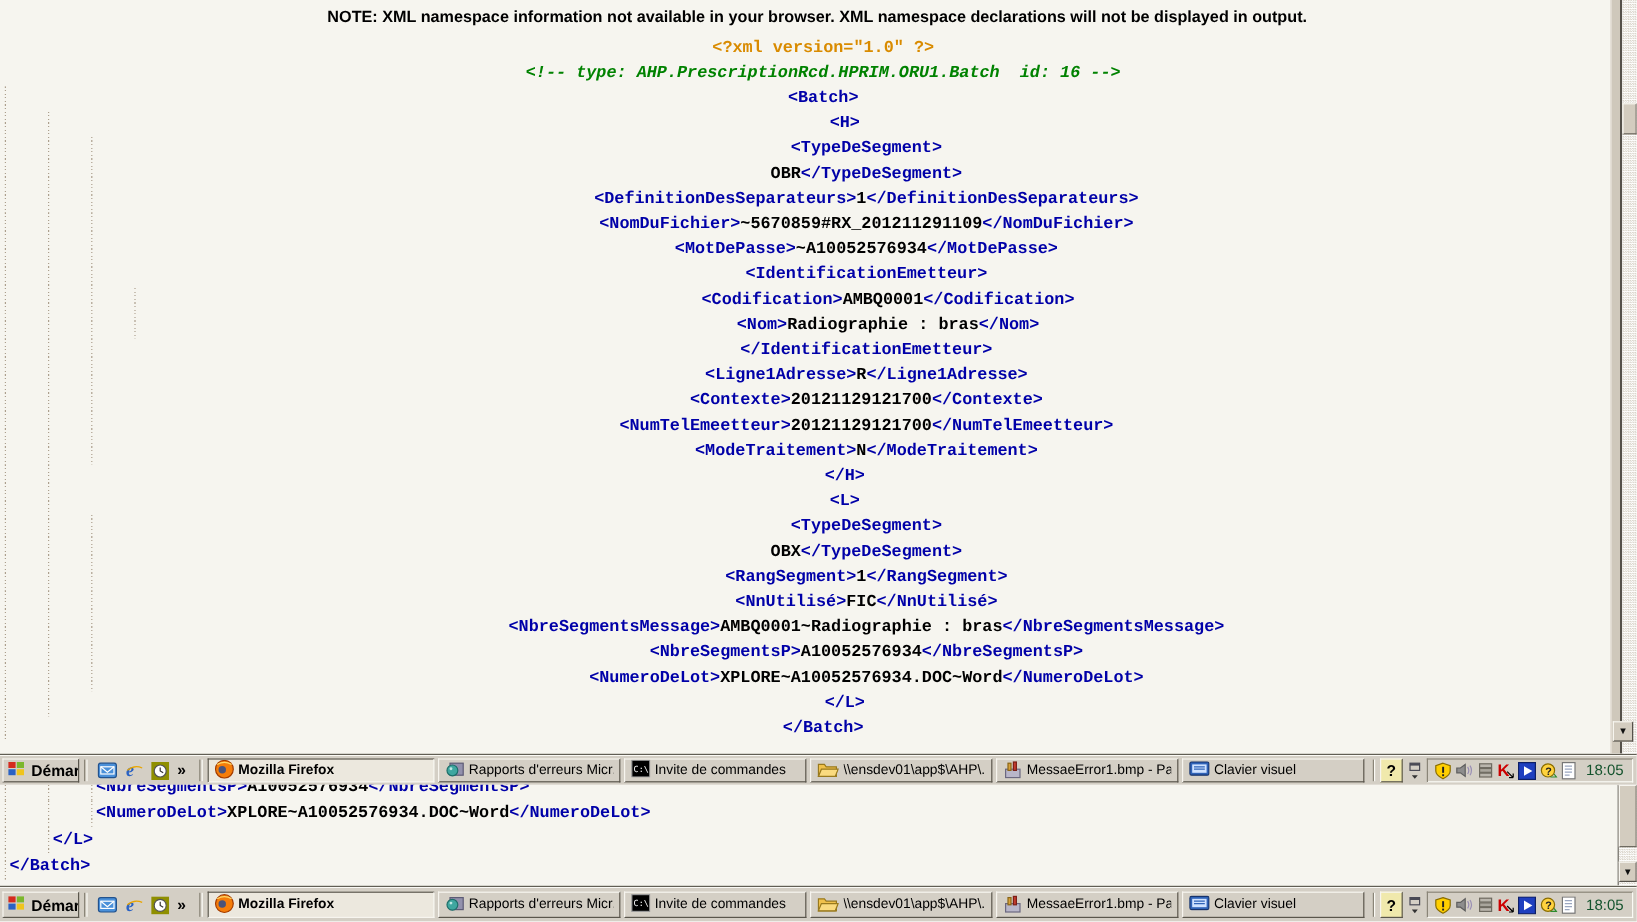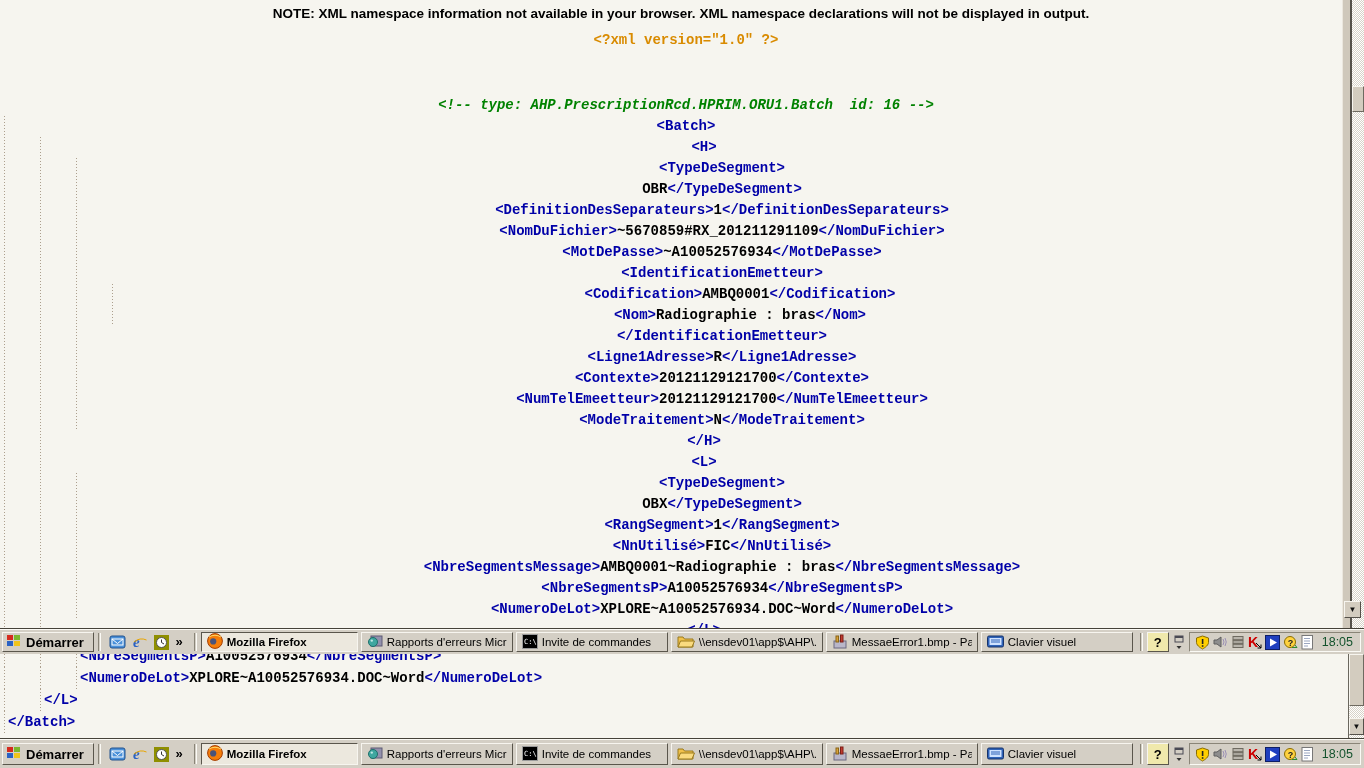--- a/index.html
+++ b/index.html
@@ -43,41 +43,41 @@
   .taskbar.tall { height:30px; padding:4px 3px 3px 2px; }
   .tb-btn { background:#d4cfc5; border:1px solid; border-color:#f7f5ef #5a564c #5a564c #f7f5ef;
             display:flex; align-items:center; gap:4px; font-size:11.5px; color:#000;
             padding:0 5px; cursor:default; white-space:nowrap; overflow:hidden; font-family:"Liberation Sans",sans-serif; }
   .start { font-weight:bold; font-size:13px; padding:0 9px 0 3px; }
   .sep { width:3px; border-left:1px solid #8a8578; border-right:1px solid #fbfaf5; margin:1px 1px; }
   .ql { display:flex; align-items:center; gap:6px; padding:0 4px; }
   .ql .qicon { display:flex; align-items:center; }
   .chev { font-weight:bold; font-size:13px; padding:0 3px 2px 1px; background:none; border:none; }
   .task { width:152px; flex:0 0 auto; }
-  .task.wide { width:157px; }
+  .task.wide { width:189px; }
   .task.active { background:#ece8de; border-color:#5a564c #f7f5ef #f7f5ef #5a564c; font-weight:bold; }
   .tlabel { overflow:hidden; white-space:nowrap; }
   .tb-spacer { flex:1; }
   .help-btn { width:22px; justify-content:center; font-weight:bold; background:#f0e9ac; font-size:13px; }
   .tray-expand { display:flex; flex-direction:column; align-items:center; justify-content:center; padding:0 1px; }
   .tray { border:1px solid; border-color:#8a8578 #fbfaf5 #fbfaf5 #8a8578; display:flex; align-items:center;
           gap:3px; padding:0 7px 0 5px; }
   .tricon { display:flex; align-items:center; }
   .clock { font-size:12.5px; margin-left:5px; color:#14532d; }
 </style>
 </head>
 <body>
 
 <div class="screen">
 
   <section class="viewport vp-top">
     <div class="note">NOTE: XML namespace information not available in your browser. XML namespace declarations will not be displayed in output.</div>
     <div class="xml" id="xml-top">
         <div class="xl" style="padding-left: 8px;"><span class="seg-P">&lt;?xml version="1.0" ?&gt;</span></div>
-        <div class="xl" style="padding-left: 8px; margin-top: 44px;"><span class="seg-C">&lt;!-- type: AHP.PrescriptionRcd.HPRIM.ORU1.Batch  id: 16 --&gt;</span></div>
+        <div class="xl" style="padding-left: 8px;"><span class="seg-C">&lt;!-- type: AHP.PrescriptionRcd.HPRIM.ORU1.Batch  id: 16 --&gt;</span></div>
         <div class="xl" style="padding-left: 8px; background-image: repeating-linear-gradient(rgb(172, 159, 141) 0px, rgb(172, 159, 141) 1px, rgba(0, 0, 0, 0) 1px, rgba(0, 0, 0, 0) 3px); background-position: 4px 0px; background-repeat: no-repeat; background-size: 1px 100%;"><span class="seg-T">&lt;Batch&gt;</span></div>
         <div class="xl" style="padding-left: 44px; background-image: repeating-linear-gradient(rgb(172, 159, 141) 0px, rgb(172, 159, 141) 1px, rgba(0, 0, 0, 0) 1px, rgba(0, 0, 0, 0) 3px), repeating-linear-gradient(rgb(172, 159, 141) 0px, rgb(172, 159, 141) 1px, rgba(0, 0, 0, 0) 1px, rgba(0, 0, 0, 0) 3px); background-position: 4px 0px, 40px 0px; background-repeat: no-repeat; background-size: 1px 100%;"><span class="seg-T">&lt;H&gt;</span></div>
         <div class="xl" style="padding-left: 80px; background-image: repeating-linear-gradient(rgb(172, 159, 141) 0px, rgb(172, 159, 141) 1px, rgba(0, 0, 0, 0) 1px, rgba(0, 0, 0, 0) 3px), repeating-linear-gradient(rgb(172, 159, 141) 0px, rgb(172, 159, 141) 1px, rgba(0, 0, 0, 0) 1px, rgba(0, 0, 0, 0) 3px), repeating-linear-gradient(rgb(172, 159, 141) 0px, rgb(172, 159, 141) 1px, rgba(0, 0, 0, 0) 1px, rgba(0, 0, 0, 0) 3px); background-position: 4px 0px, 40px 0px, 76px 0px; background-repeat: no-repeat; background-size: 1px 100%;"><span class="seg-T">&lt;TypeDeSegment&gt;</span></div>
         <div class="xl" style="padding-left: 80px; background-image: repeating-linear-gradient(rgb(172, 159, 141) 0px, rgb(172, 159, 141) 1px, rgba(0, 0, 0, 0) 1px, rgba(0, 0, 0, 0) 3px), repeating-linear-gradient(rgb(172, 159, 141) 0px, rgb(172, 159, 141) 1px, rgba(0, 0, 0, 0) 1px, rgba(0, 0, 0, 0) 3px), repeating-linear-gradient(rgb(172, 159, 141) 0px, rgb(172, 159, 141) 1px, rgba(0, 0, 0, 0) 1px, rgba(0, 0, 0, 0) 3px); background-position: 4px 0px, 40px 0px, 76px 0px; background-repeat: no-repeat; background-size: 1px 100%;"><span class="seg-V">OBR</span><span class="seg-T">&lt;/TypeDeSegment&gt;</span></div>
         <div class="xl" style="padding-left: 80px; background-image: repeating-linear-gradient(rgb(172, 159, 141) 0px, rgb(172, 159, 141) 1px, rgba(0, 0, 0, 0) 1px, rgba(0, 0, 0, 0) 3px), repeating-linear-gradient(rgb(172, 159, 141) 0px, rgb(172, 159, 141) 1px, rgba(0, 0, 0, 0) 1px, rgba(0, 0, 0, 0) 3px), repeating-linear-gradient(rgb(172, 159, 141) 0px, rgb(172, 159, 141) 1px, rgba(0, 0, 0, 0) 1px, rgba(0, 0, 0, 0) 3px); background-position: 4px 0px, 40px 0px, 76px 0px; background-repeat: no-repeat; background-size: 1px 100%;"><span class="seg-T">&lt;DefinitionDesSeparateurs&gt;</span><span class="seg-V">1</span><span class="seg-T">&lt;/DefinitionDesSeparateurs&gt;</span></div>
         <div class="xl" style="padding-left: 80px; background-image: repeating-linear-gradient(rgb(172, 159, 141) 0px, rgb(172, 159, 141) 1px, rgba(0, 0, 0, 0) 1px, rgba(0, 0, 0, 0) 3px), repeating-linear-gradient(rgb(172, 159, 141) 0px, rgb(172, 159, 141) 1px, rgba(0, 0, 0, 0) 1px, rgba(0, 0, 0, 0) 3px), repeating-linear-gradient(rgb(172, 159, 141) 0px, rgb(172, 159, 141) 1px, rgba(0, 0, 0, 0) 1px, rgba(0, 0, 0, 0) 3px); background-position: 4px 0px, 40px 0px, 76px 0px; background-repeat: no-repeat; background-size: 1px 100%;"><span class="seg-T">&lt;NomDuFichier&gt;</span><span class="seg-V">~5670859#RX_201211291109</span><span class="seg-T">&lt;/NomDuFichier&gt;</span></div>
         <div class="xl" style="padding-left: 80px; background-image: repeating-linear-gradient(rgb(172, 159, 141) 0px, rgb(172, 159, 141) 1px, rgba(0, 0, 0, 0) 1px, rgba(0, 0, 0, 0) 3px), repeating-linear-gradient(rgb(172, 159, 141) 0px, rgb(172, 159, 141) 1px, rgba(0, 0, 0, 0) 1px, rgba(0, 0, 0, 0) 3px), repeating-linear-gradient(rgb(172, 159, 141) 0px, rgb(172, 159, 141) 1px, rgba(0, 0, 0, 0) 1px, rgba(0, 0, 0, 0) 3px); background-position: 4px 0px, 40px 0px, 76px 0px; background-repeat: no-repeat; background-size: 1px 100%;"><span class="seg-T">&lt;MotDePasse&gt;</span><span class="seg-V">~A10052576934</span><span class="seg-T">&lt;/MotDePasse&gt;</span></div>
         <div class="xl" style="padding-left: 80px; background-image: repeating-linear-gradient(rgb(172, 159, 141) 0px, rgb(172, 159, 141) 1px, rgba(0, 0, 0, 0) 1px, rgba(0, 0, 0, 0) 3px), repeating-linear-gradient(rgb(172, 159, 141) 0px, rgb(172, 159, 141) 1px, rgba(0, 0, 0, 0) 1px, rgba(0, 0, 0, 0) 3px), repeating-linear-gradient(rgb(172, 159, 141) 0px, rgb(172, 159, 141) 1px, rgba(0, 0, 0, 0) 1px, rgba(0, 0, 0, 0) 3px); background-position: 4px 0px, 40px 0px, 76px 0px; background-repeat: no-repeat; background-size: 1px 100%;"><span class="seg-T">&lt;IdentificationEmetteur&gt;</span></div>
         <div class="xl" style="padding-left: 116px; background-image: repeating-linear-gradient(rgb(172, 159, 141) 0px, rgb(172, 159, 141) 1px, rgba(0, 0, 0, 0) 1px, rgba(0, 0, 0, 0) 3px), repeating-linear-gradient(rgb(172, 159, 141) 0px, rgb(172, 159, 141) 1px, rgba(0, 0, 0, 0) 1px, rgba(0, 0, 0, 0) 3px), repeating-linear-gradient(rgb(172, 159, 141) 0px, rgb(172, 159, 141) 1px, rgba(0, 0, 0, 0) 1px, rgba(0, 0, 0, 0) 3px), repeating-linear-gradient(rgb(172, 159, 141) 0px, rgb(172, 159, 141) 1px, rgba(0, 0, 0, 0) 1px, rgba(0, 0, 0, 0) 3px); background-position: 4px 0px, 40px 0px, 76px 0px, 112px 0px; background-repeat: no-repeat; background-size: 1px 100%;"><span class="seg-T">&lt;Codification&gt;</span><span class="seg-V">AMBQ0001</span><span class="seg-T">&lt;/Codification&gt;</span></div>
         <div class="xl" style="padding-left: 116px; background-image: repeating-linear-gradient(rgb(172, 159, 141) 0px, rgb(172, 159, 141) 1px, rgba(0, 0, 0, 0) 1px, rgba(0, 0, 0, 0) 3px), repeating-linear-gradient(rgb(172, 159, 141) 0px, rgb(172, 159, 141) 1px, rgba(0, 0, 0, 0) 1px, rgba(0, 0, 0, 0) 3px), repeating-linear-gradient(rgb(172, 159, 141) 0px, rgb(172, 159, 141) 1px, rgba(0, 0, 0, 0) 1px, rgba(0, 0, 0, 0) 3px), repeating-linear-gradient(rgb(172, 159, 141) 0px, rgb(172, 159, 141) 1px, rgba(0, 0, 0, 0) 1px, rgba(0, 0, 0, 0) 3px); background-position: 4px 0px, 40px 0px, 76px 0px, 112px 0px; background-repeat: no-repeat; background-size: 1px 100%;"><span class="seg-T">&lt;Nom&gt;</span><span class="seg-V">Radiographie : bras</span><span class="seg-T">&lt;/Nom&gt;</span></div>

